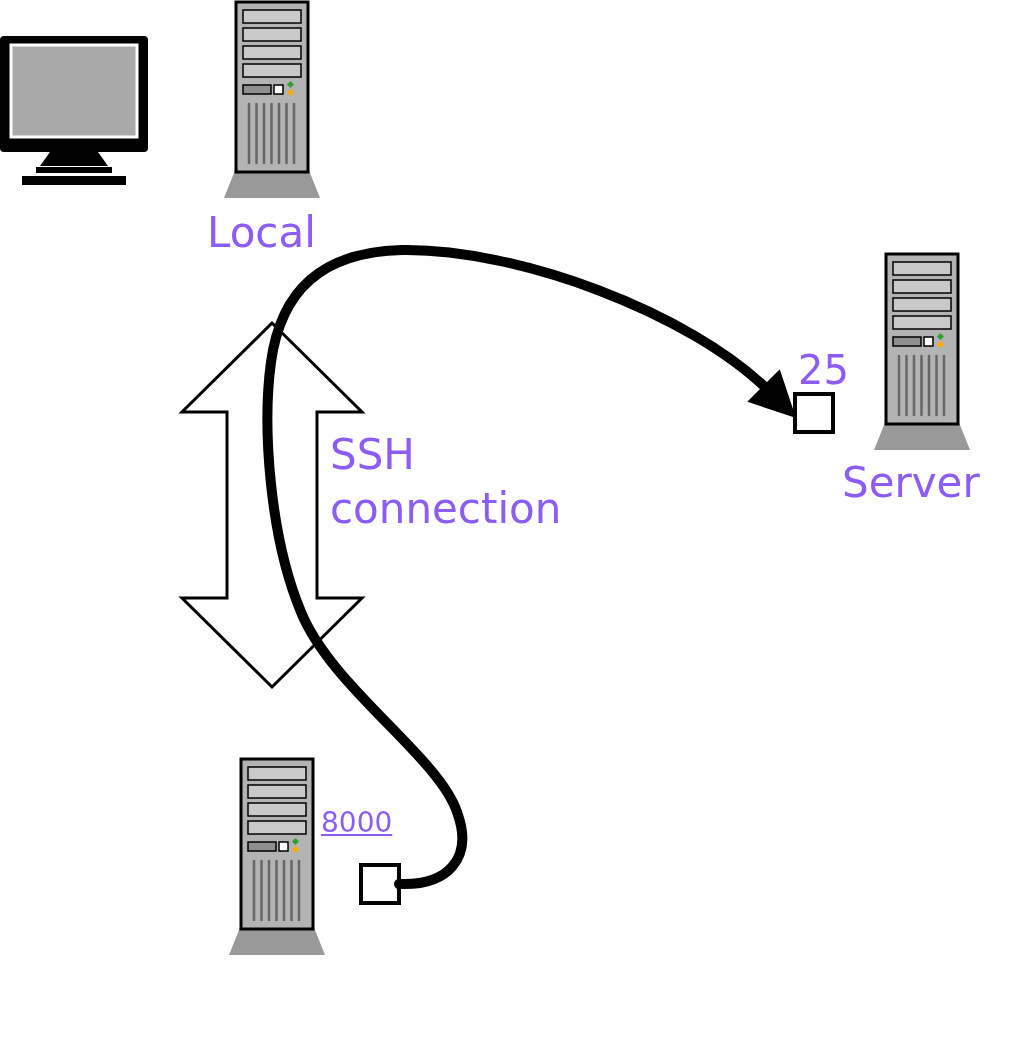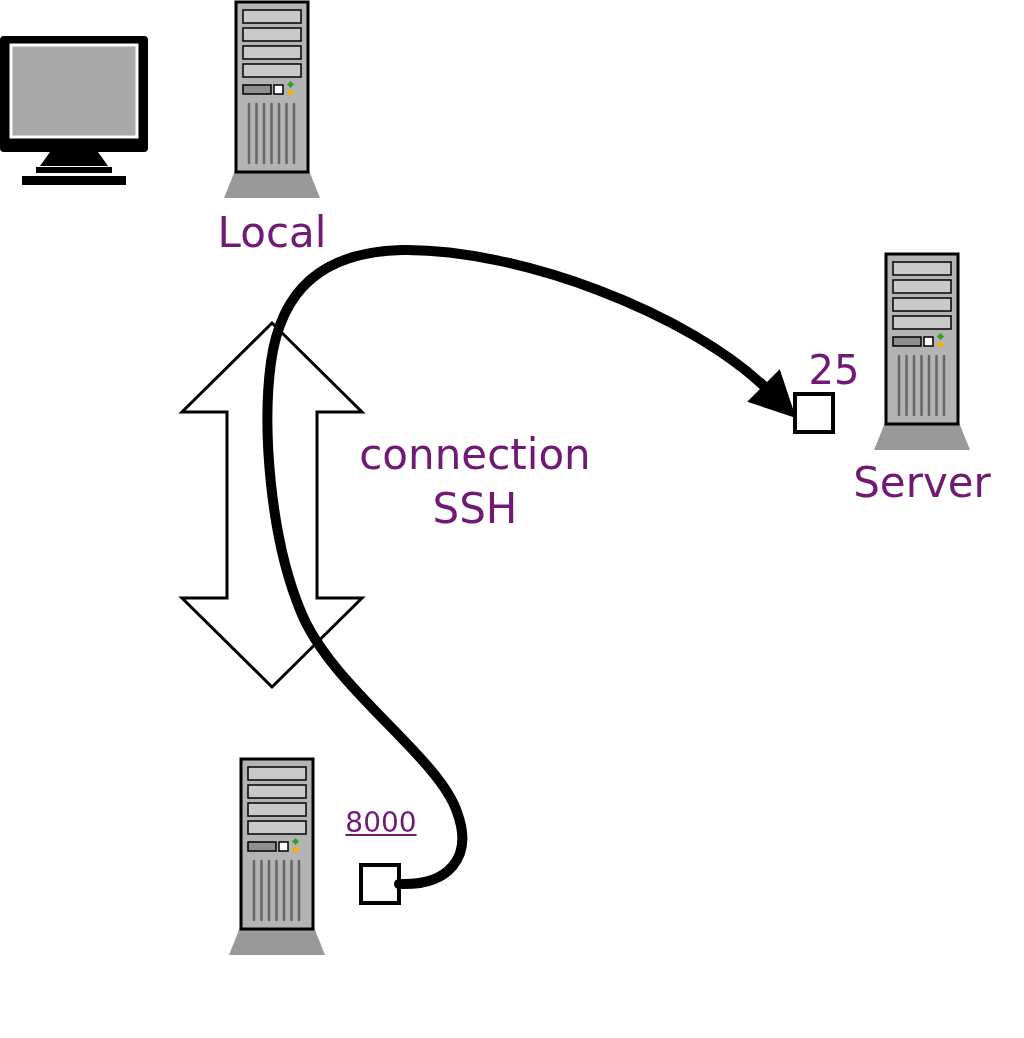--- a/index.html
+++ b/index.html
@@ -14,23 +14,23 @@
   }
   .diagram-svg {
     position: absolute;
     left: 0; top: 0;
     width: 1024px; height: 1038px;
   }
   .label {
     position: absolute;
     font-size: 42px;
     line-height: 1.1;
-    text-align: center;
+    text-align: left;
     white-space: nowrap;
-    color: #701a75;
+    color: #8b5cf6;
   }
   .label-local        { left: 207px; top: 210px; width: 130px; }
   .label-server       { left: 842px; top: 460px; width: 160px; }
   .label-intermediary { left: 117px; top: 960px; width: 320px; }
   .label-port25       { left: 798px; top: 348px; width: 72px;  font-size: 40px; }
   .label-port8000     { left: 321px; top: 808px; width: 120px; font-size: 28px; text-decoration: underline; }
   .label-ssh {
     left: 330px; top: 428px; width: 290px;
     font-size: 42px; line-height: 54px;
   }
@@ -101,17 +101,17 @@
   <div class="label label-local">Local</div>
 
   <div class="label label-server">Server</div>
 
 
   <div class="label label-port25">25</div>
 
   <div class="label label-port8000">8000</div>
 
   <div class="label label-ssh">
+    <div>SSH</div>
     <div>connection</div>
-    <div>SSH</div>
   </div>
 
 </div>
 
 </body></html>

